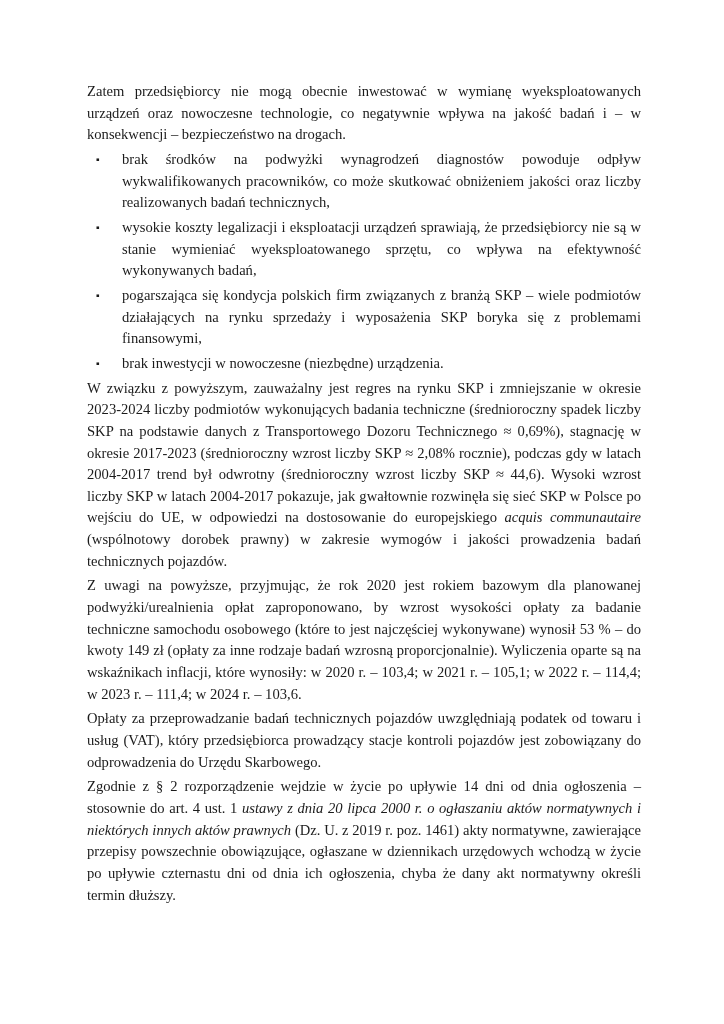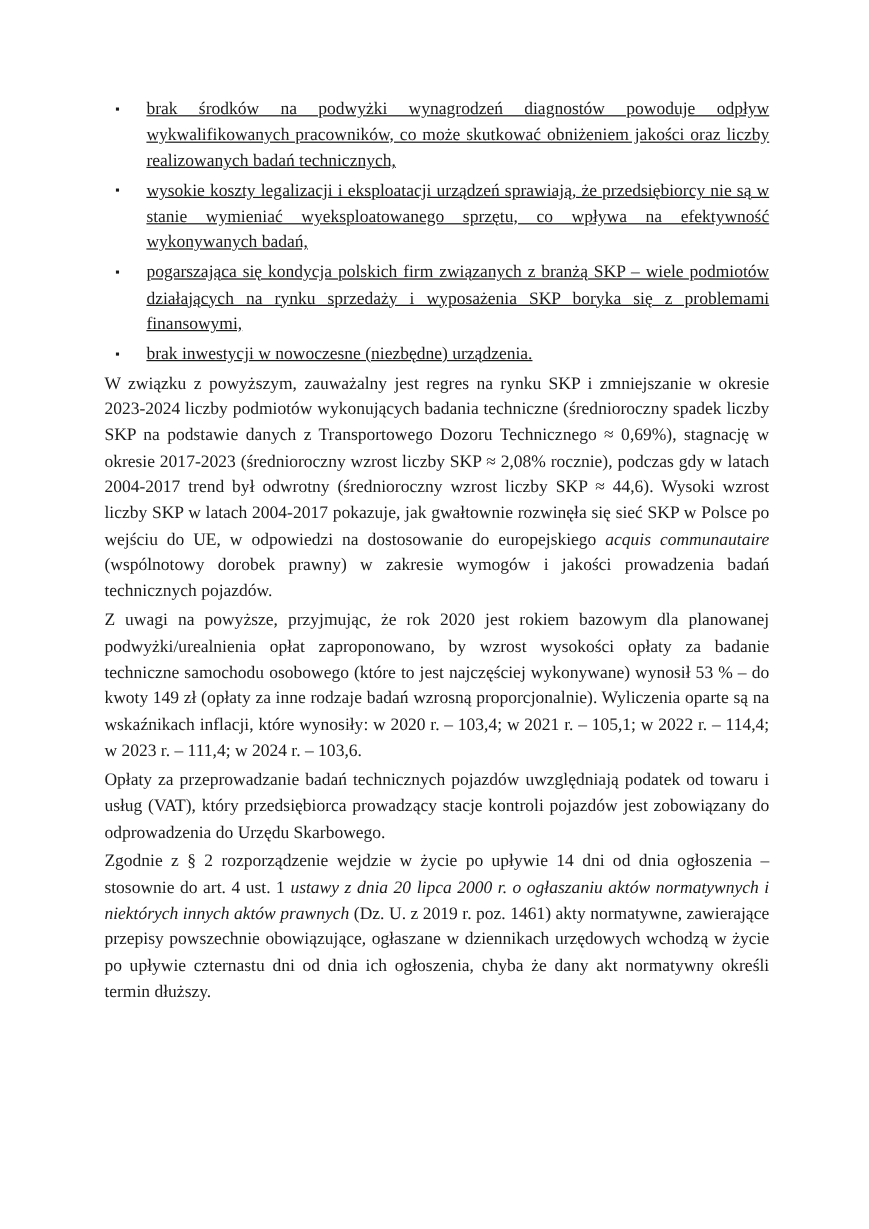--- a/index.html
+++ b/index.html
@@ -46,32 +46,32 @@
     flex: 0 0 26px;
     width: 26px;
     font-size: 10.5px;
     line-height: 21.66px;
     color: #1b1b1b;
   }
   .bullet .btext {
     flex: 1 1 auto;
     text-align: justify;
     text-align-last: left;
-    text-decoration: underline;
     -moz-text-align-last: left;
   }
   em {
     font-style: italic;
   }
 </style>
 </head>
 <body>
 
 <div class="sheet">
   <main class="doc">
+      <p class="para"><span>Zatem przedsiębiorcy nie mogą obecnie inwestować w wymianę wyeksploatowanych urządzeń oraz nowoczesne technologie, co negatywnie wpływa na jakość badań i – w konsekwencji – bezpieczeństwo na drogach.</span></p>
       <div class="bullet">
         <span class="marker">▪</span>
         <div class="btext"><span>brak środków na podwyżki wynagrodzeń diagnostów powoduje odpływ wykwalifikowanych pracowników, co może skutkować obniżeniem jakości oraz liczby realizowanych badań technicznych,</span></div>
       </div>
       <div class="bullet">
         <span class="marker">▪</span>
         <div class="btext"><span>wysokie koszty legalizacji i eksploatacji urządzeń sprawiają, że przedsiębiorcy nie są w stanie wymieniać wyeksploatowanego sprzętu, co wpływa na efektywność wykonywanych badań,</span></div>
       </div>
       <div class="bullet">
         <span class="marker">▪</span>

